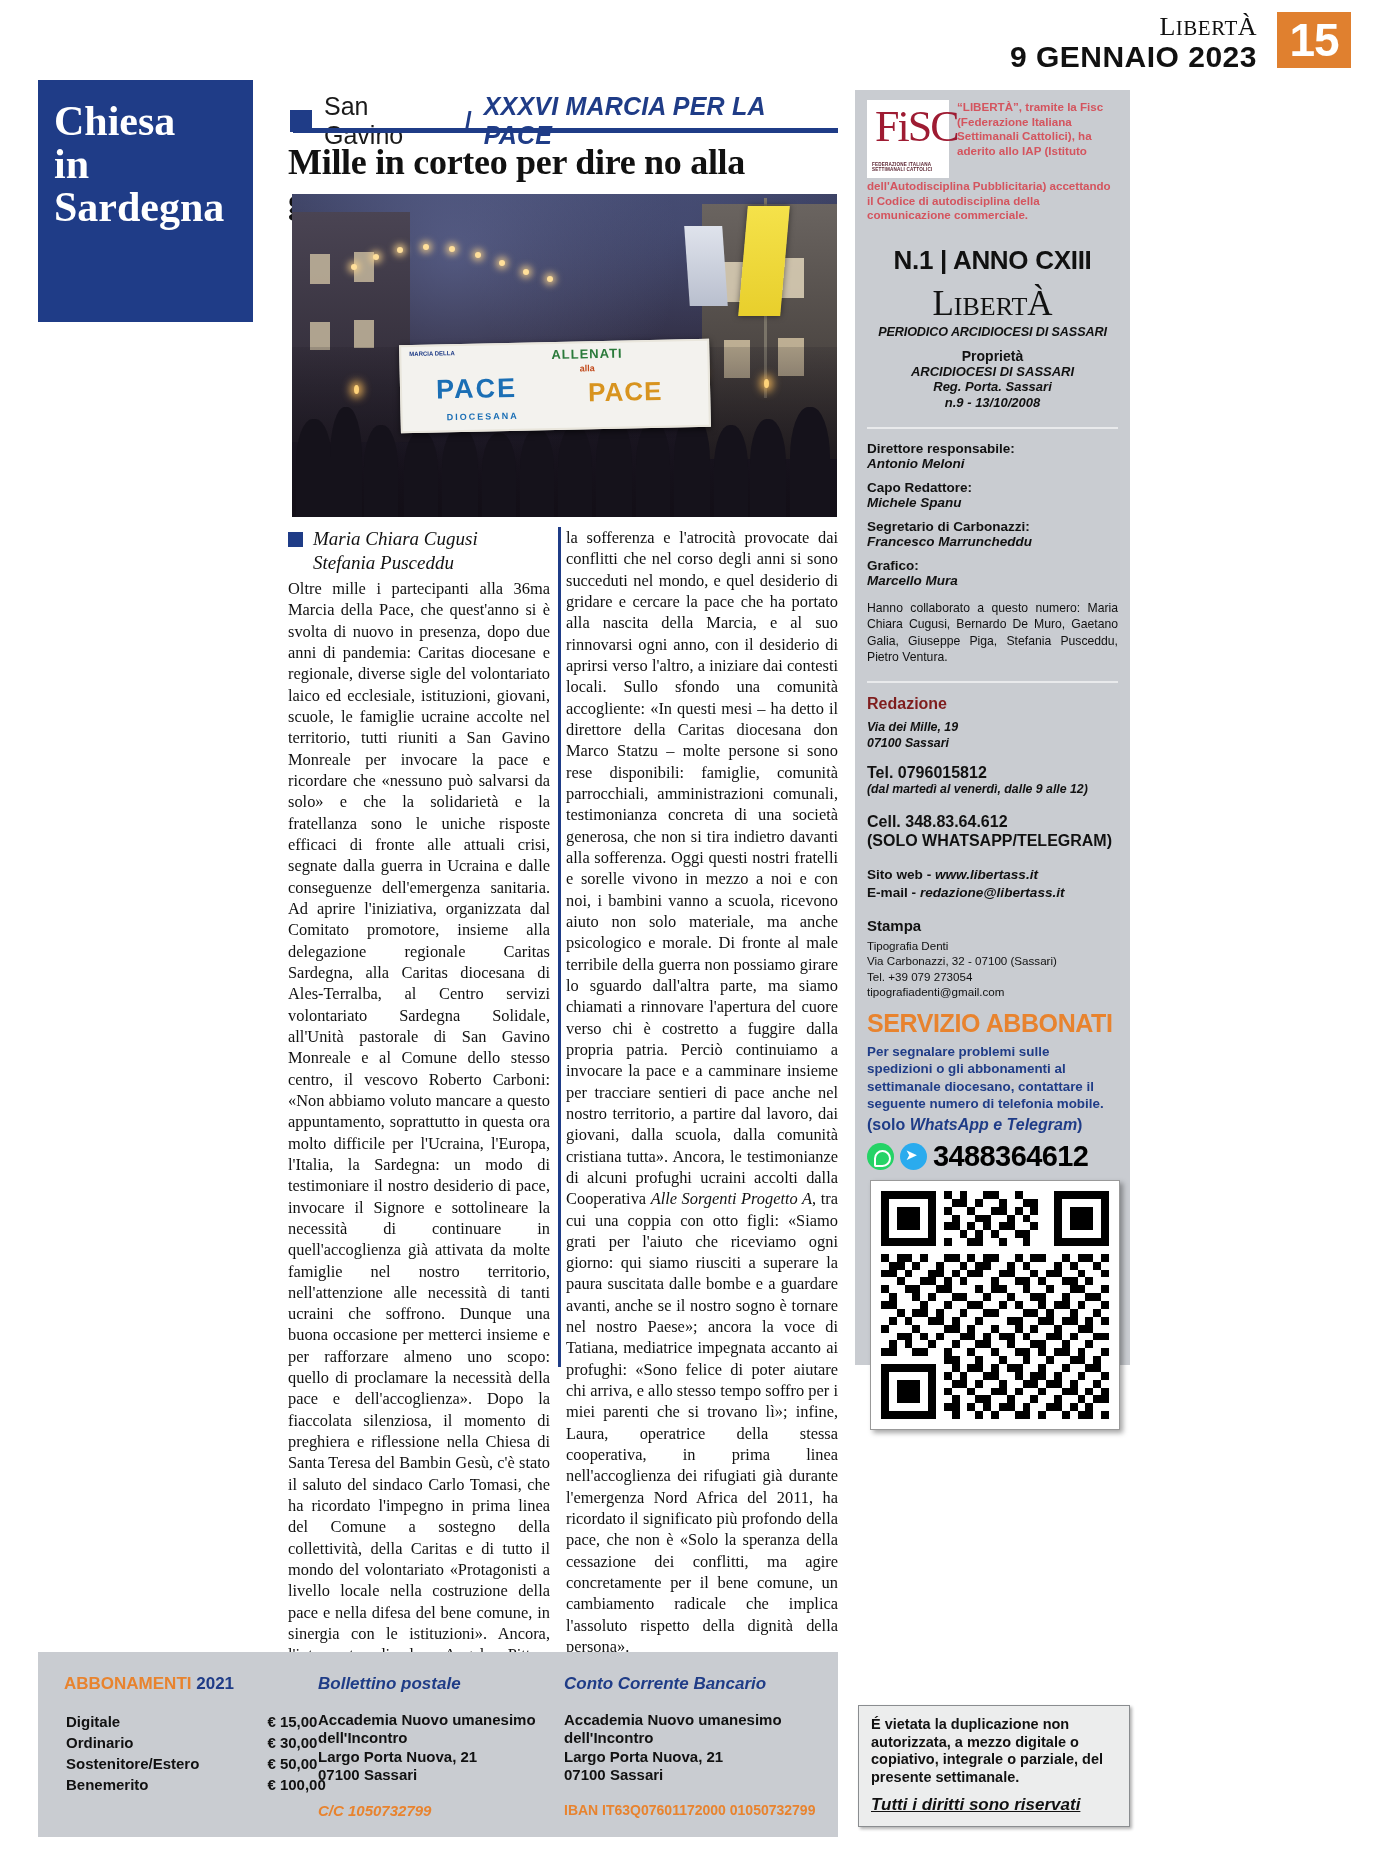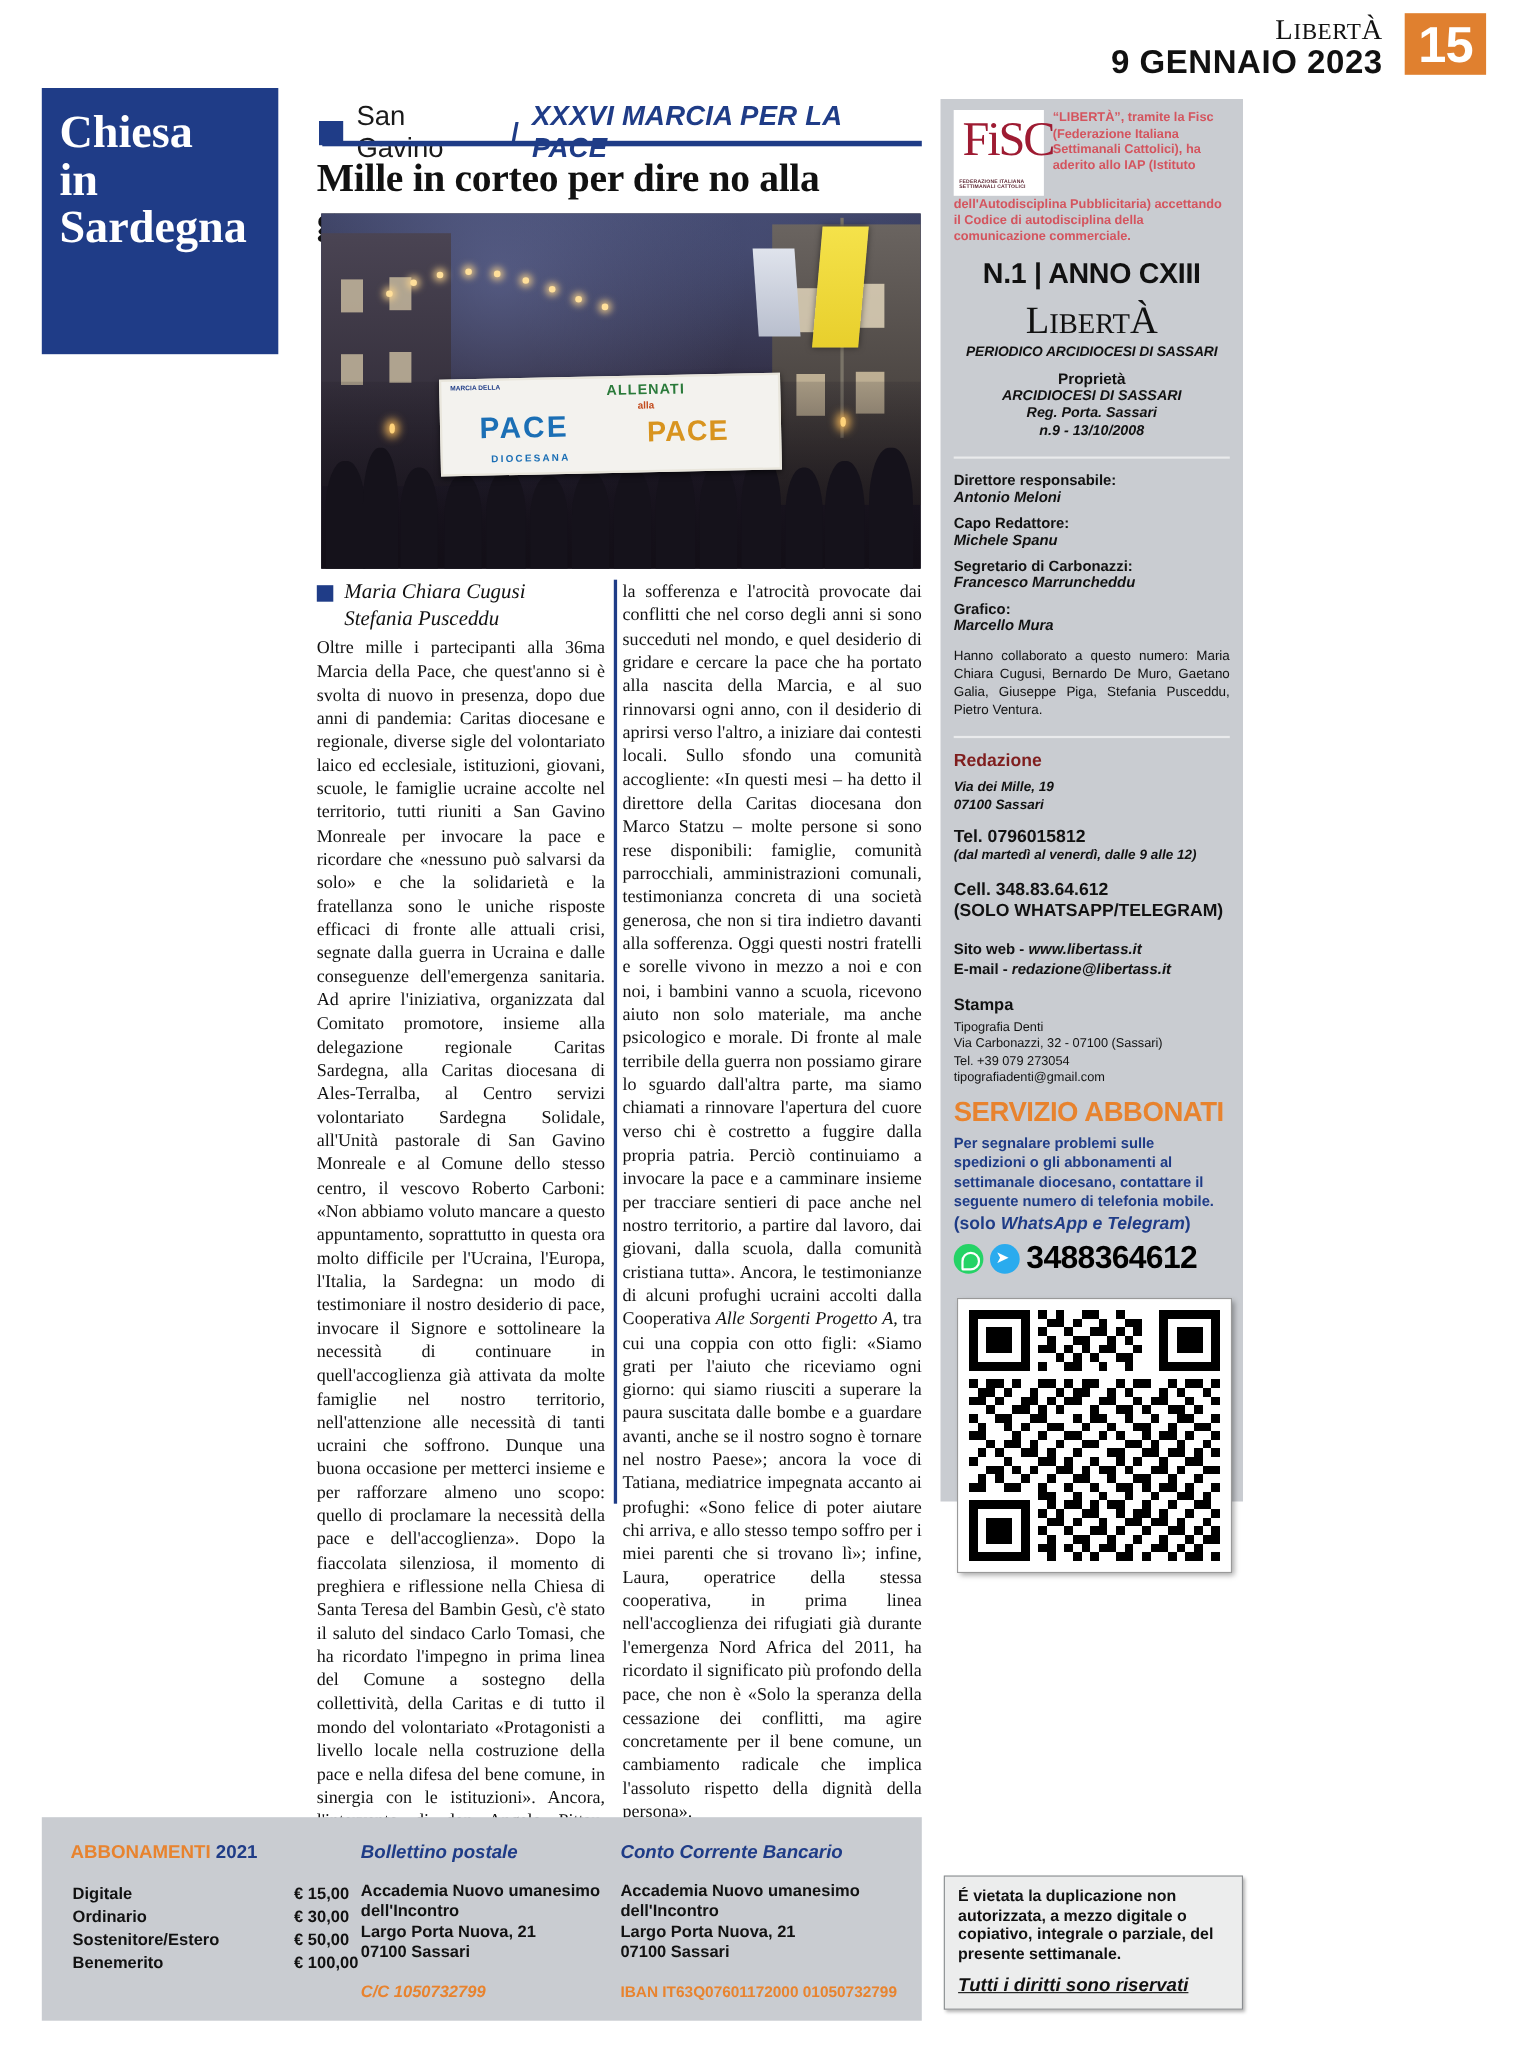--- a/index.html
+++ b/index.html
@@ -149,21 +149,21 @@
   }
   .fisc-sub { font-size:4.6px; color:#5a2330; line-height:1.25; letter-spacing:.2px;
     position:absolute; bottom:5px; left:5px; font-weight:bold; }
   .fisc-text {
     font-size:11.6px; font-weight:bold; color:#d4545e; line-height:1.26;
   }
   .fisc-text2 { font-size:11.6px; font-weight:bold; color:#d4545e; line-height:1.26; margin-top:1px; }
 
   .anno {
     text-align:center; font-size:26px; font-weight:bold; color:#111;
-    margin-top:10px; letter-spacing:-.3px;
+    margin-top:22px; letter-spacing:-.3px;
   }
   .liberta-logo {
     text-align:center; font-family:"Liberation Serif", serif;
     font-size:35px; color:#111; margin-top:10px; line-height:1;
   }
   .liberta-logo .sm { font-size:26px; }
   .periodico {
     text-align:center; font-size:12.6px; font-weight:bold; font-style:italic;
     color:#111; margin-top:4px; letter-spacing:-.1px;
   }
@@ -673,21 +673,21 @@
           <td class="price">€ 50,00</td>
         </tr>
         <tr>
           <td>Benemerito</td>
           <td class="price">€ 100,00</td>
         </tr>
       </tbody>
         </table>
     </div>
 
-    <div class="sub-col" style="left:290px;">
+    <div class="sub-col" style="left:280px;">
       <div class="sub-h-blue">Bollettino postale</div>
       <div class="sub-addr">
         <div>Accademia Nuovo umanesimo</div>
         <div>dell'Incontro</div>
         <div>Largo Porta Nuova, 21</div>
         <div>07100 Sassari</div>
       </div>
       <div class="sub-cc">C/C  1050732799</div>
     </div>
 

